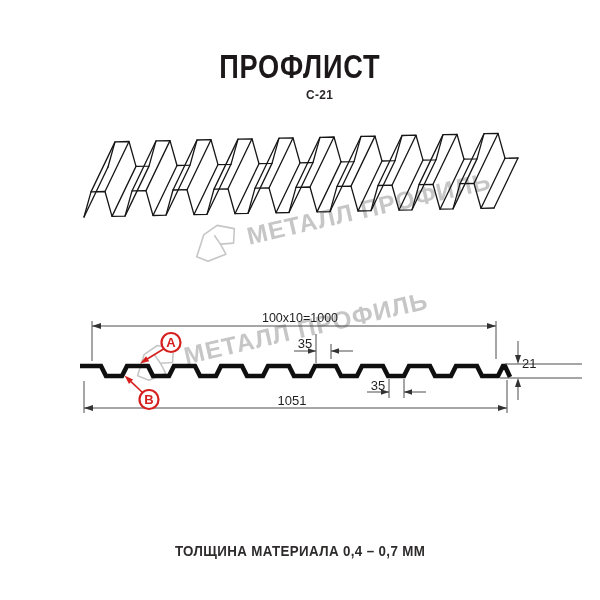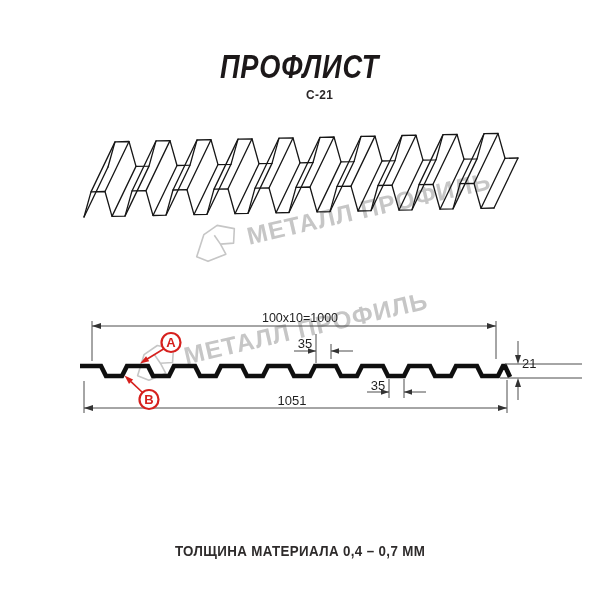--- a/index.html
+++ b/index.html
@@ -23,21 +23,21 @@
   svg{position:absolute;left:0;top:0;}
   svg text{font-family:"Liberation Sans","DejaVu Sans",sans-serif;}
   .dimtxt{font-size:12.5px;fill:#1f1f1f;}
   .dimtxt-s{font-size:13px;fill:#1f1f1f;}
   .redtxt{font-size:13px;font-weight:700;fill:#d6201d;}
   .wmtxt{font-size:24.5px;font-weight:700;fill:#c6c6c6;letter-spacing:1px;}
 </style>
 </head>
 <body>
 
-<div class="center-row" style="top:49px;font-style:italic;">
+<div class="center-row" style="top:49px;">
   <div class="page-title">ПРОФЛИСТ</div>
 </div>
 <div class="center-row" style="top:88px;padding-left:40px;">
   <div class="page-subtitle">С-21</div>
 </div>
 
 <svg width="600" height="600" viewBox="0 0 600 600">
 
   <g>
     <g transform="translate(188,228) rotate(-13)">

